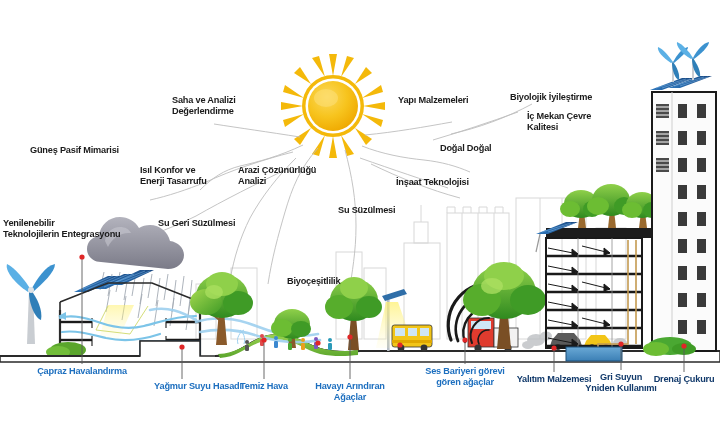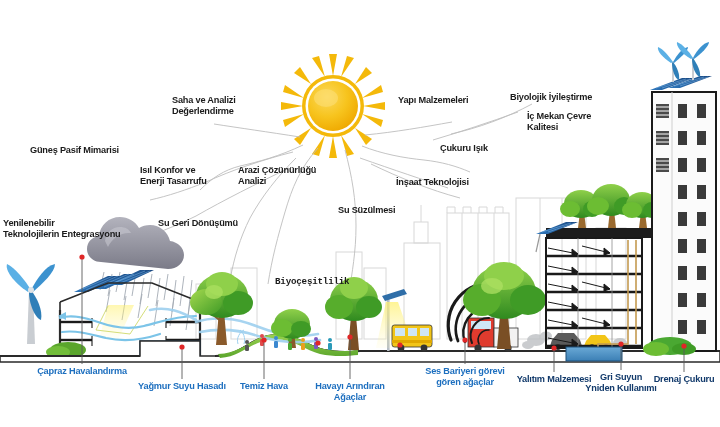--- a/index.html
+++ b/index.html
@@ -530,35 +530,35 @@
   </svg>
 
   <div id="top-labels">
       <div class="lbl lbl-dark" style="left: 30px; top: 145px;">Güneş Pasif Mimarisi</div>
       <div class="lbl lbl-dark" style="left: 172px; top: 95px;">Saha ve Analizi
 Değerlendirme</div>
       <div class="lbl lbl-dark" style="left: 3px; top: 218px;">Yenilenebilir
 Teknolojilerin Entegrasyonu</div>
       <div class="lbl lbl-dark" style="left: 140px; top: 165px;">Isıl Konfor ve
 Enerji Tasarrufu</div>
-      <div class="lbl lbl-dark" style="left: 158px; top: 218px;">Su Geri Dönüşümü</div>
+      <div class="lbl lbl-dark" style="left: 158px; top: 218px;">Su Geri Süzülmesi</div>
       <div class="lbl lbl-dark" style="left: 238px; top: 165px;">Arazi Çözünürlüğü
 Analizi</div>
       <div class="lbl lbl-dark" style="left: 322px; top: 205px; margin-left: 16px;">Su Süzülmesi</div>
       <div class="lbl lbl-dark" style="left: 398px; top: 95px;">Yapı Malzemeleri</div>
-      <div class="lbl lbl-dark" style="left: 440px; top: 143px;">Çukuru Işık</div>
+      <div class="lbl lbl-dark" style="left: 440px; top: 143px;">Doğal Doğal</div>
       <div class="lbl lbl-dark" style="left: 396px; top: 177px;">İnşaat Teknolojisi</div>
       <div class="lbl lbl-dark" style="left: 510px; top: 76px; margin-top: 16px;">Biyolojik İyileştirme</div>
       <div class="lbl lbl-dark" style="left: 527px; top: 111px;">İç Mekan Çevre
 Kalitesi</div>
-      <div class="lbl lbl-dark" style="left: 275px; top: 276px; font-family: Liberation Mono, monospace;">Biyoçeşitlilik</div>
+      <div class="lbl lbl-dark" style="left: 287px; top: 276px;">Biyoçeşitlilik</div>
     </div>
   <div id="bottom-labels">
       <div class="lbl lbl-blue" style="width: 110px; left: 27px; top: 366px;">Çapraz Havalandırma</div>
-      <div class="lbl lbl-blue" style="width: 104px; left: 130px; top: 381px; text-align: center;">Yağmur Suyu Hasadı</div>
+      <div class="lbl lbl-blue" style="width: 104px; left: 146px; top: 381px; text-align: center;">Yağmur Suyu Hasadı</div>
       <div class="lbl lbl-blue" style="width: 70px; left: 229px; top: 381px;">Temiz Hava</div>
       <div class="lbl lbl-blue" style="width: 92px; left: 304px; top: 381px;">Havayı Arındıran
 Ağaçlar</div>
       <div class="lbl lbl-blue" style="width: 100px; left: 415px; top: 366px;">Ses Bariyeri görevi
 gören ağaçlar</div>
       <div class="lbl lbl-navy" style="width: 92px; left: 508px; top: 374px;">Yalıtım Malzemesi</div>
       <div class="lbl lbl-navy" style="width: 88px; left: 577px; top: 372px;">Gri Suyun
 Yniden Kullanımı</div>
       <div class="lbl lbl-navy" style="width: 74px; left: 647px; top: 374px;">Drenaj Çukuru</div>
     </div>

